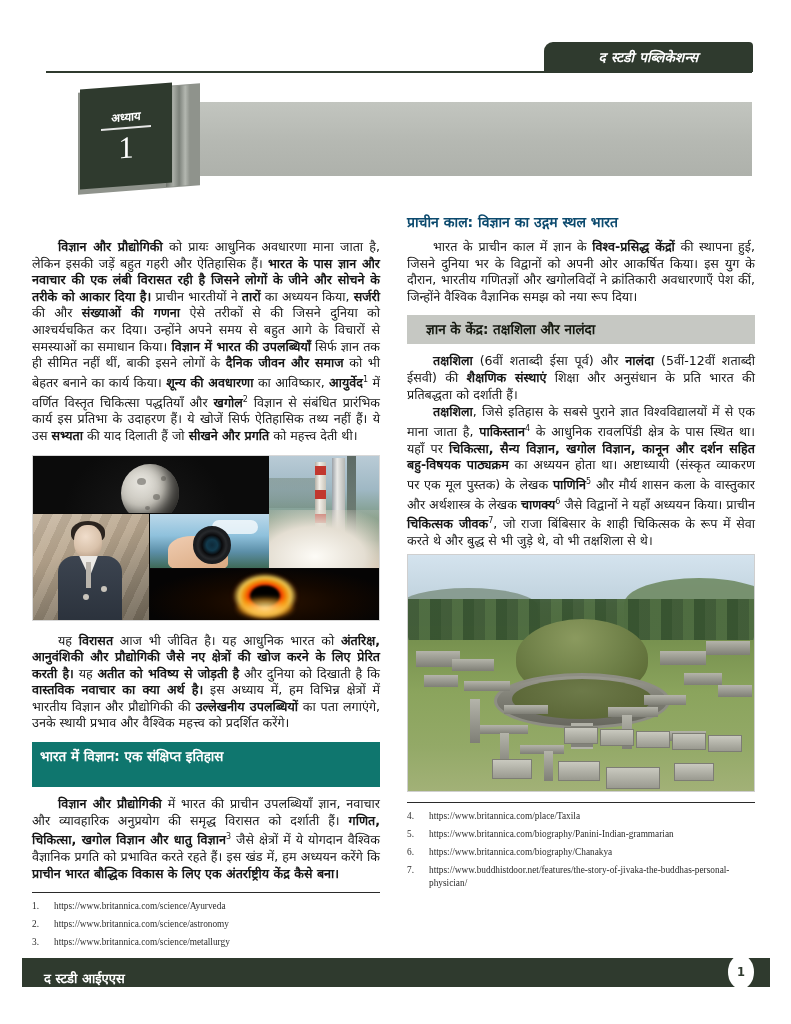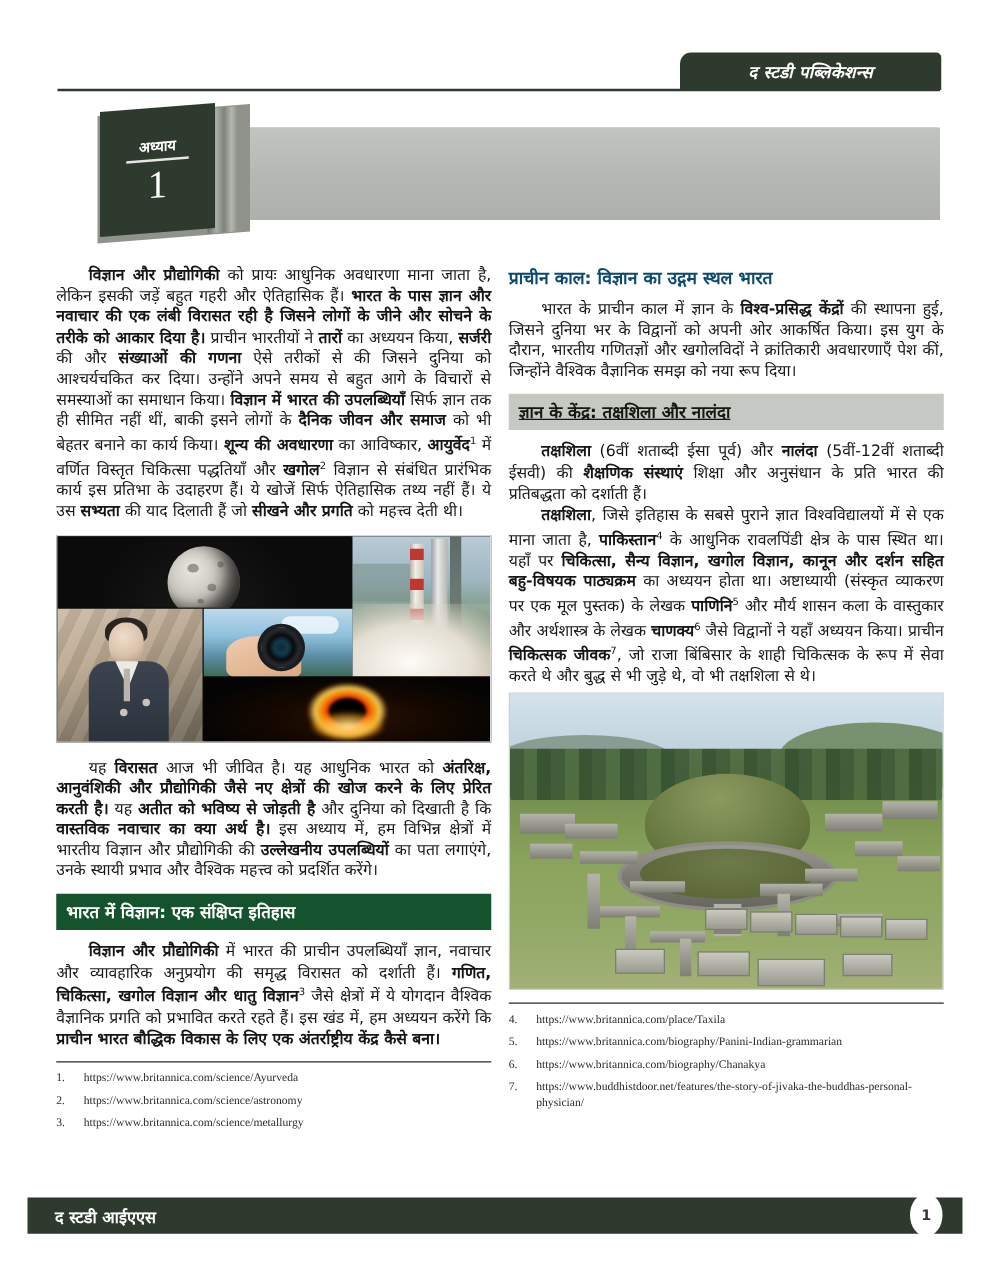--- a/index.html
+++ b/index.html
@@ -66,43 +66,42 @@
     margin-bottom:3px;
   }
   .chap-block .divider { width:50px; height:1.4px; background:#e6e6e6; margin-bottom:3px; }
   .chap-block .num {
     color:#ffffff; font-size:31px; line-height:1;
     font-family:"Liberation Serif","DejaVu Serif",serif;
   }
 
   
   .col { position:absolute; top:212px; width:348px; }
-  .col-left  { left:45px;  }
+  .col-left  { left:32px;margin-top:27px;  }
   .col-right { left:407px; }
 
   p.body {
     font-size:12.6px; line-height:16.6px; color:#161616;
     text-align:justify; text-indent:26px; margin-bottom:1px;
     font-family:"DejaVu Sans","Liberation Sans",sans-serif;
   }
   p.body b { font-weight:700; }
   sup { font-size:8px; vertical-align:super; }
 
   h2.sec-dark {
-    background:#14532d; color:#ffffff;
-    font-size:13.5px; font-weight:600; padding:5px 8px 6px 8px;
+    background:#0f766e; color:#ffffff;
+    font-size:13.5px; font-weight:600; padding:5px 8px 22px 8px;
     font-family:"DejaVu Sans","Liberation Sans",sans-serif;
     margin:10px 0 9px 0;
   }
   h2.sec-light {
     background:#c6c8c3; color:#14180f;
-    font-size:13.5px; font-weight:600; padding:5px 8px 6px 8px;
+    font-size:13.5px; font-weight:600; padding:5px 8px 6px 19px;
     font-family:"DejaVu Sans","Liberation Sans",sans-serif;
     margin:10px 0 9px 0;
-    text-decoration:underline;
   }
   h2.sec-plain {
     color:#0c4a6e; font-size:14px; font-weight:700;
     font-family:"DejaVu Sans","Liberation Sans",sans-serif;
     margin:0 0 8px 0;
   }
 
   
   .collage {
     position:relative; width:348px; height:166px; margin:10px 0 12px 0;
@@ -213,21 +212,21 @@
   
   .fn-rule { width:348px; height:1px; background:#2a2a2a; margin:10px 0 7px 0; }
   .fn { display:flex; font-size:9.3px; line-height:13px; color:#2a2a2a; margin-bottom:5px;
         font-family:"Liberation Serif","DejaVu Serif",serif; }
   .fn .n { width:22px; flex:0 0 22px; }
   .fn .u { flex:1; word-break:break-word; }
 
   
   .footer-bar {
     position:absolute; left:22px; top:958px; width:748px; height:29px;
-    background:#2f3a2e; display:flex; align-items:center;
+    background:#2f3a2e; display:flex; align-items:flex-end;
   }
   .footer-bar .ftxt {
     color:#fff; font-size:13px; font-weight:600; margin-left:22px;
     font-family:"DejaVu Sans","Liberation Sans",sans-serif;
   }
   .pg-oval {
     position:absolute; right:16px; top:-3px; width:26px; height:34px; border-radius:50%;
     background:#ffffff; display:flex; align-items:center; justify-content:center;
     color:#2f3a2e; font-size:11.5px; font-weight:700;
     font-family:"DejaVu Sans","Liberation Sans",sans-serif;

